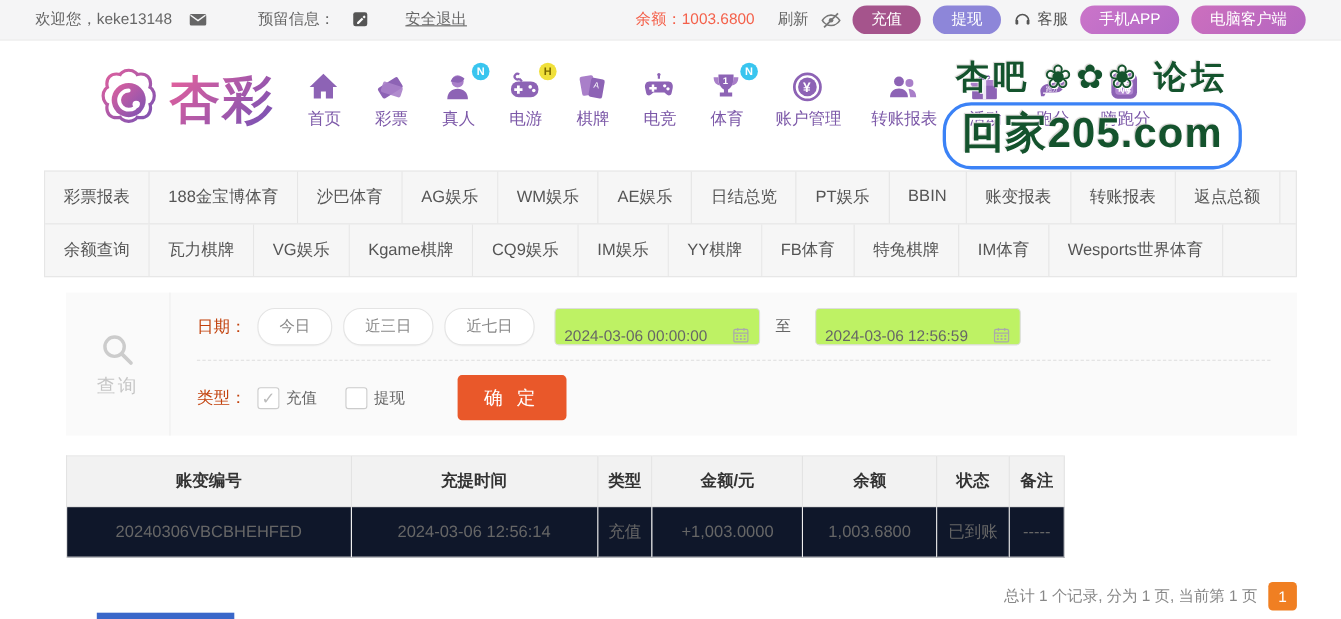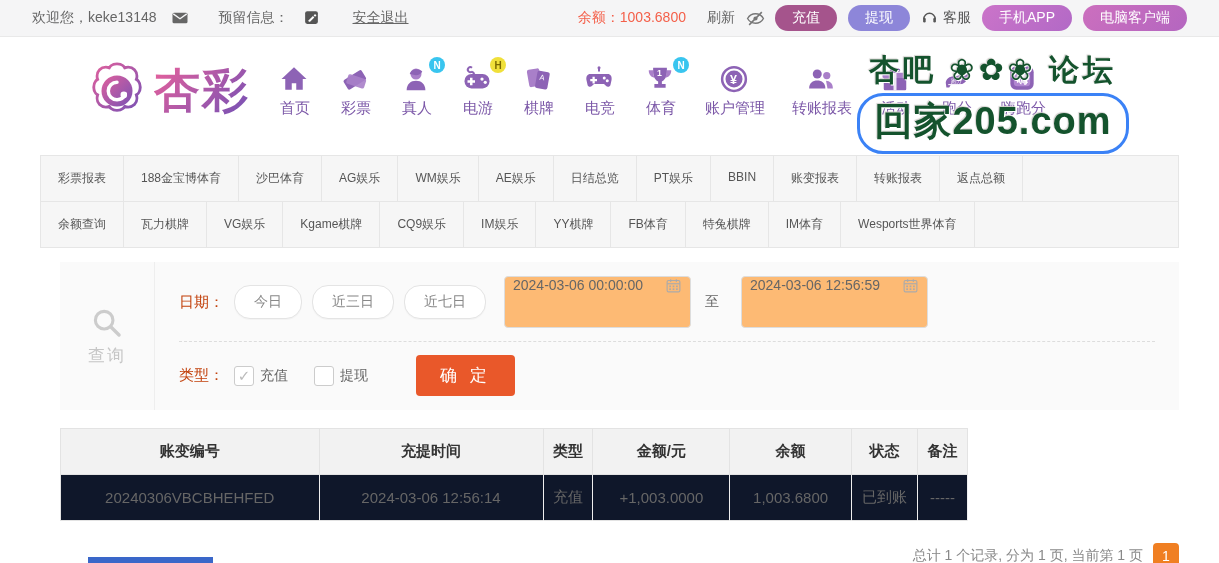--- a/index.html
+++ b/index.html
@@ -11,21 +11,21 @@
   }
   
   .topbar {
     height: 37px; background: #f5f5f6; border-bottom: 1px solid #e9e9e9;
     display: flex; align-items: center; padding: 0 32px;
   }
   .topbar-left { display: flex; align-items: center; gap: 14px; color: #666; }
   .topbar-right { margin-left: auto; display: flex; align-items: center; gap: 11px; }
   .icon-s { width: 18px; height: 18px; display: inline-block; vertical-align: middle; }
   .logout { color: #666; text-decoration: underline; cursor: pointer; margin-left: 18px; }
-  .reserved { margin-left: 16px; }
+  .reserved { margin-left: 32px; }
   .balance { color: #f4604a; margin-right: 10px; }
   .refresh { color: #666; cursor: pointer; text-align: right; }
   .pill-btn {
     border: none; color: #fff; font-size: 14px; cursor: pointer;
     padding: 5px 17px; border-radius: 14px; line-height: 1.1;
     font-family: inherit;
   }
   .btn-recharge { background: #a5548c; }
   .btn-withdraw { background: #8d86d9; }
   .btn-app { background: linear-gradient(135deg,#cb74c9,#b269c6); }
@@ -66,21 +66,21 @@
   .wm-line2 {
     font-size: 38px; font-weight: bold; letter-spacing: 1px; margin-top: 2px;
     border: 3px solid #3b82f6; border-radius: 26px; display: inline-block;
     padding: 0 14px 4px 14px;
   }
   
   .tabs { margin: 10px 40px 0; border: 1px solid #e6e6e6; background: #f6f6f6; }
   .tab-row { display: flex; }
   .tab-row + .tab-row { border-top: 1px solid #e6e6e6; }
   .tab {
-    padding: 14px 17px; font-size: 12px; color: #555; cursor: pointer;
+    padding: 14px 17px; font-size: 15px; color: #555; cursor: pointer;
     border-right: 1px solid #e6e6e6; position: relative; white-space: nowrap;
   }
   .tab.active { background: #fff; }
   .tab.active::before {
     content: ""; position: absolute; top: -1px; left: -1px; right: -1px;
     height: 5px; background: #5f4a8c;
   }
   
   .query-panel { margin: 14px 40px 0 60px; background: #fafafa; display: flex; }
   .query-left {
@@ -90,22 +90,22 @@
   .query-left span { font-size: 17px; letter-spacing: 2px; }
   .query-right { flex: 1; padding: 14px 24px; }
   .q-row { display: flex; align-items: center; gap: 10px; }
   .q-label { font-size: 15px; color: #c2410c; margin-right: 0; }
   .quick-pill {
     background: #fff; border: 1px solid #e4e4e4; border-radius: 16px;
     padding: 7px 19px; color: #888; font-size: 14px; cursor: pointer;
     box-shadow: 0 1px 1px rgba(0,0,0,0.03); font-family: inherit;
   }
   .date-box {
-    display: flex; align-items: flex-start; background: #fdba74;
-    border: 1px solid #ddd; border-radius: 4px; padding: 0 8px; height: 52px;
+    display: flex; align-items: flex-end; background: #bef264;
+    border: 1px solid #ddd; border-radius: 4px; padding: 0 8px; height: 34px;
     margin-left: 8px;
   }
   .date-box input {
     border: none; outline: none; width: 152px; color: #666; font-size: 14px;
     background: transparent; font-family: inherit;
   }
   .to-label { color: #666; margin: 0 4px; }
   .dashed { border: none; border-top: 1px dashed #ddd; margin: 13px 0; }
   .checkbox-wrap { display: flex; align-items: center; gap: 6px; margin-right: 16px; cursor: pointer; }
   .cbox {

